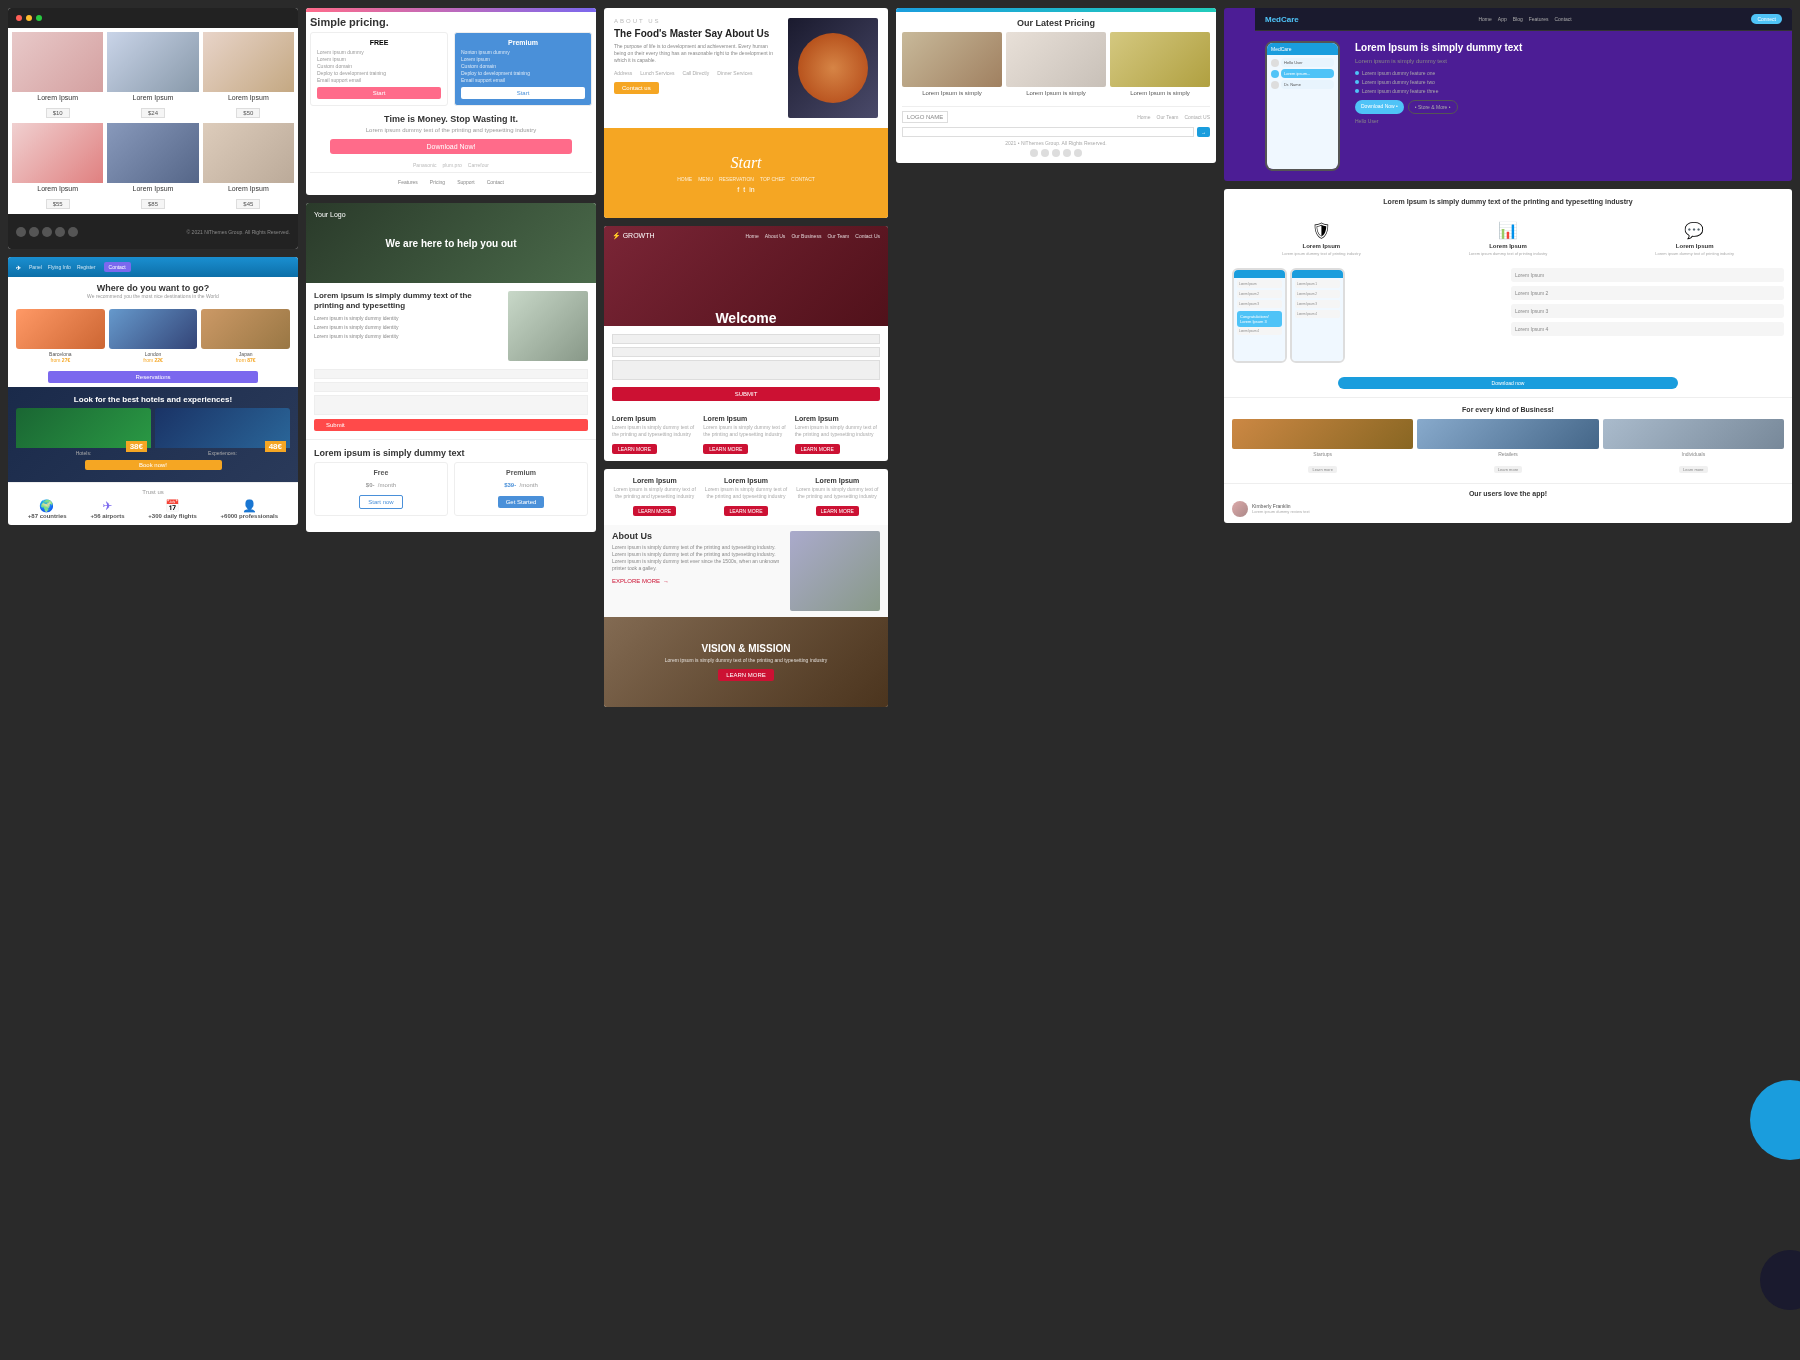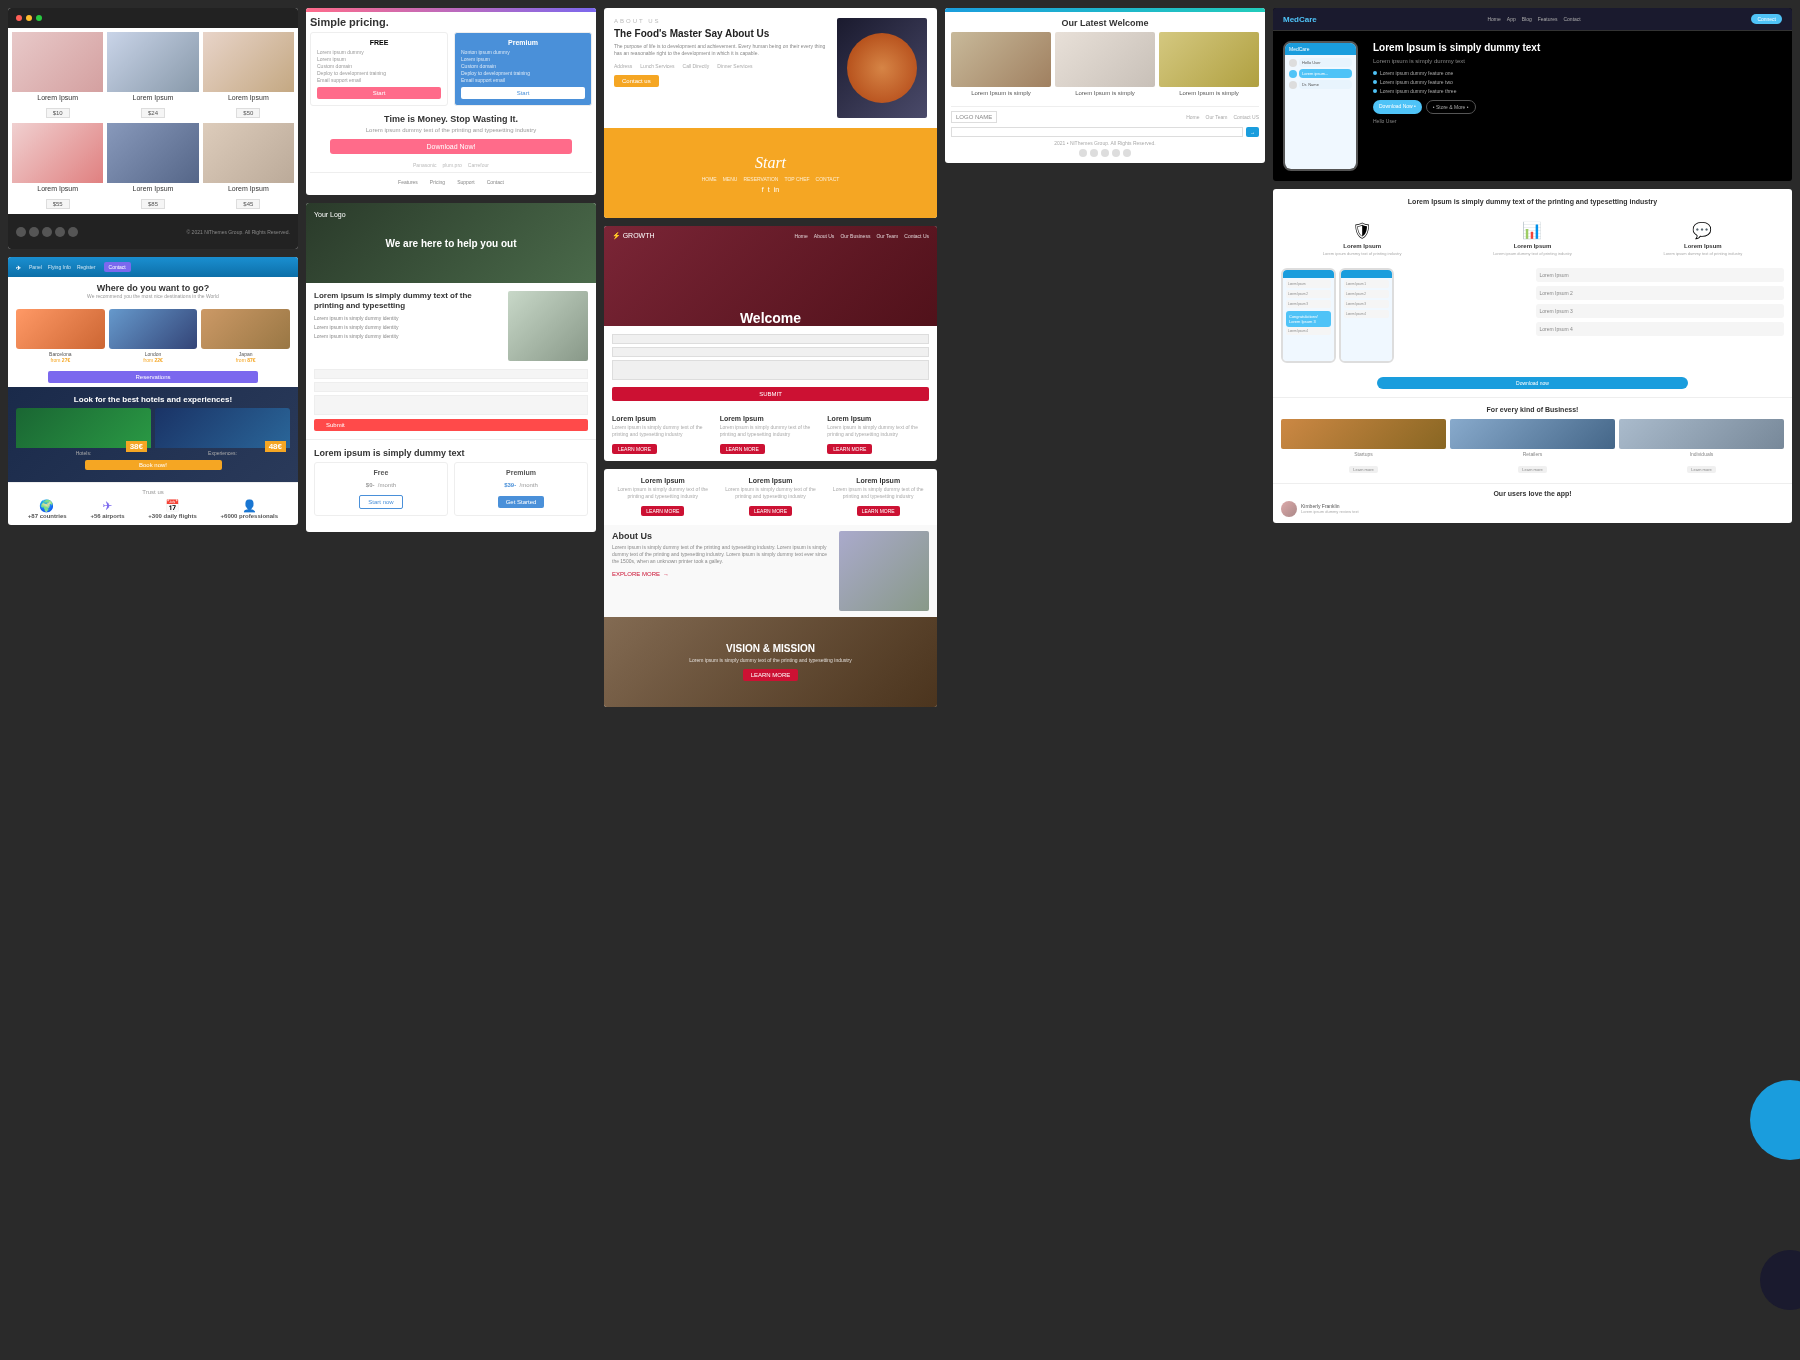--- a/index.html
+++ b/index.html
@@ -349,22 +349,23 @@
       font-size: 5px;
       padding: 2px 4px;
       border-radius: 2px;
     }
     .footer-bottom { font-size: 5px; color: #aaa; margin-top: 3px; text-align: center; }
     .footer-social { display: flex; gap: 3px; justify-content: center; margin-top: 3px; }
     .fsoc { width: 8px; height: 8px; background: #ddd; border-radius: 50%; }
 
     
     .card-medicare {
-      background: #000000;
-      color: #fff;
+      background: #4c1d95;
+      color: #fff;
+      padding-left: 31px;
     }
     .medicare-nav {
       background: #1a1a2e;
       display: flex;
       justify-content: space-between;
       align-items: center;
       padding: 6px 10px;
       border-bottom: 1px solid #333;
     }
     .medicare-logo { font-size: 8px; color: #4fc3f7; font-weight: bold; }
@@ -876,21 +877,21 @@
 
     
     .layout {
       display: flex;
       gap: 8px;
       padding: 8px;
       width: 1800px;
     }
     .col1 { width: 290px; flex-shrink: 0; }
     .col2 { width: 290px; flex-shrink: 0; }
-    .col3 { width: 333px; flex-shrink: 0; }
+    .col3 { width: 284px; flex-shrink: 0; }
     .col4 { width: 320px; flex-shrink: 0; }
     .col5 { flex: 1; }
 
     .card { margin-bottom: 8px; }
   </style>
 </head>
 <body>
 
 <div class="layout">
 
@@ -1239,21 +1240,21 @@
           <div class="vision-btn">LEARN MORE</div>
         </div>
       </div>
     </div>
   </div>
 
   <div class="col4">
 
     <div class="card card-products">
       <div class="products-header"></div>
-      <div class="products-title">Our Latest Welcome</div>
+      <div class="products-title">Our Latest Pricing</div>
       <div class="products-grid">
         <div class="product-item">
           <div class="product-img product-img-1"></div>
           <div class="product-name">Lorem Ipsum is simply</div>
         </div>
         <div class="product-item">
           <div class="product-img product-img-2"></div>
           <div class="product-name">Lorem Ipsum is simply</div>
         </div>
         <div class="product-item">

